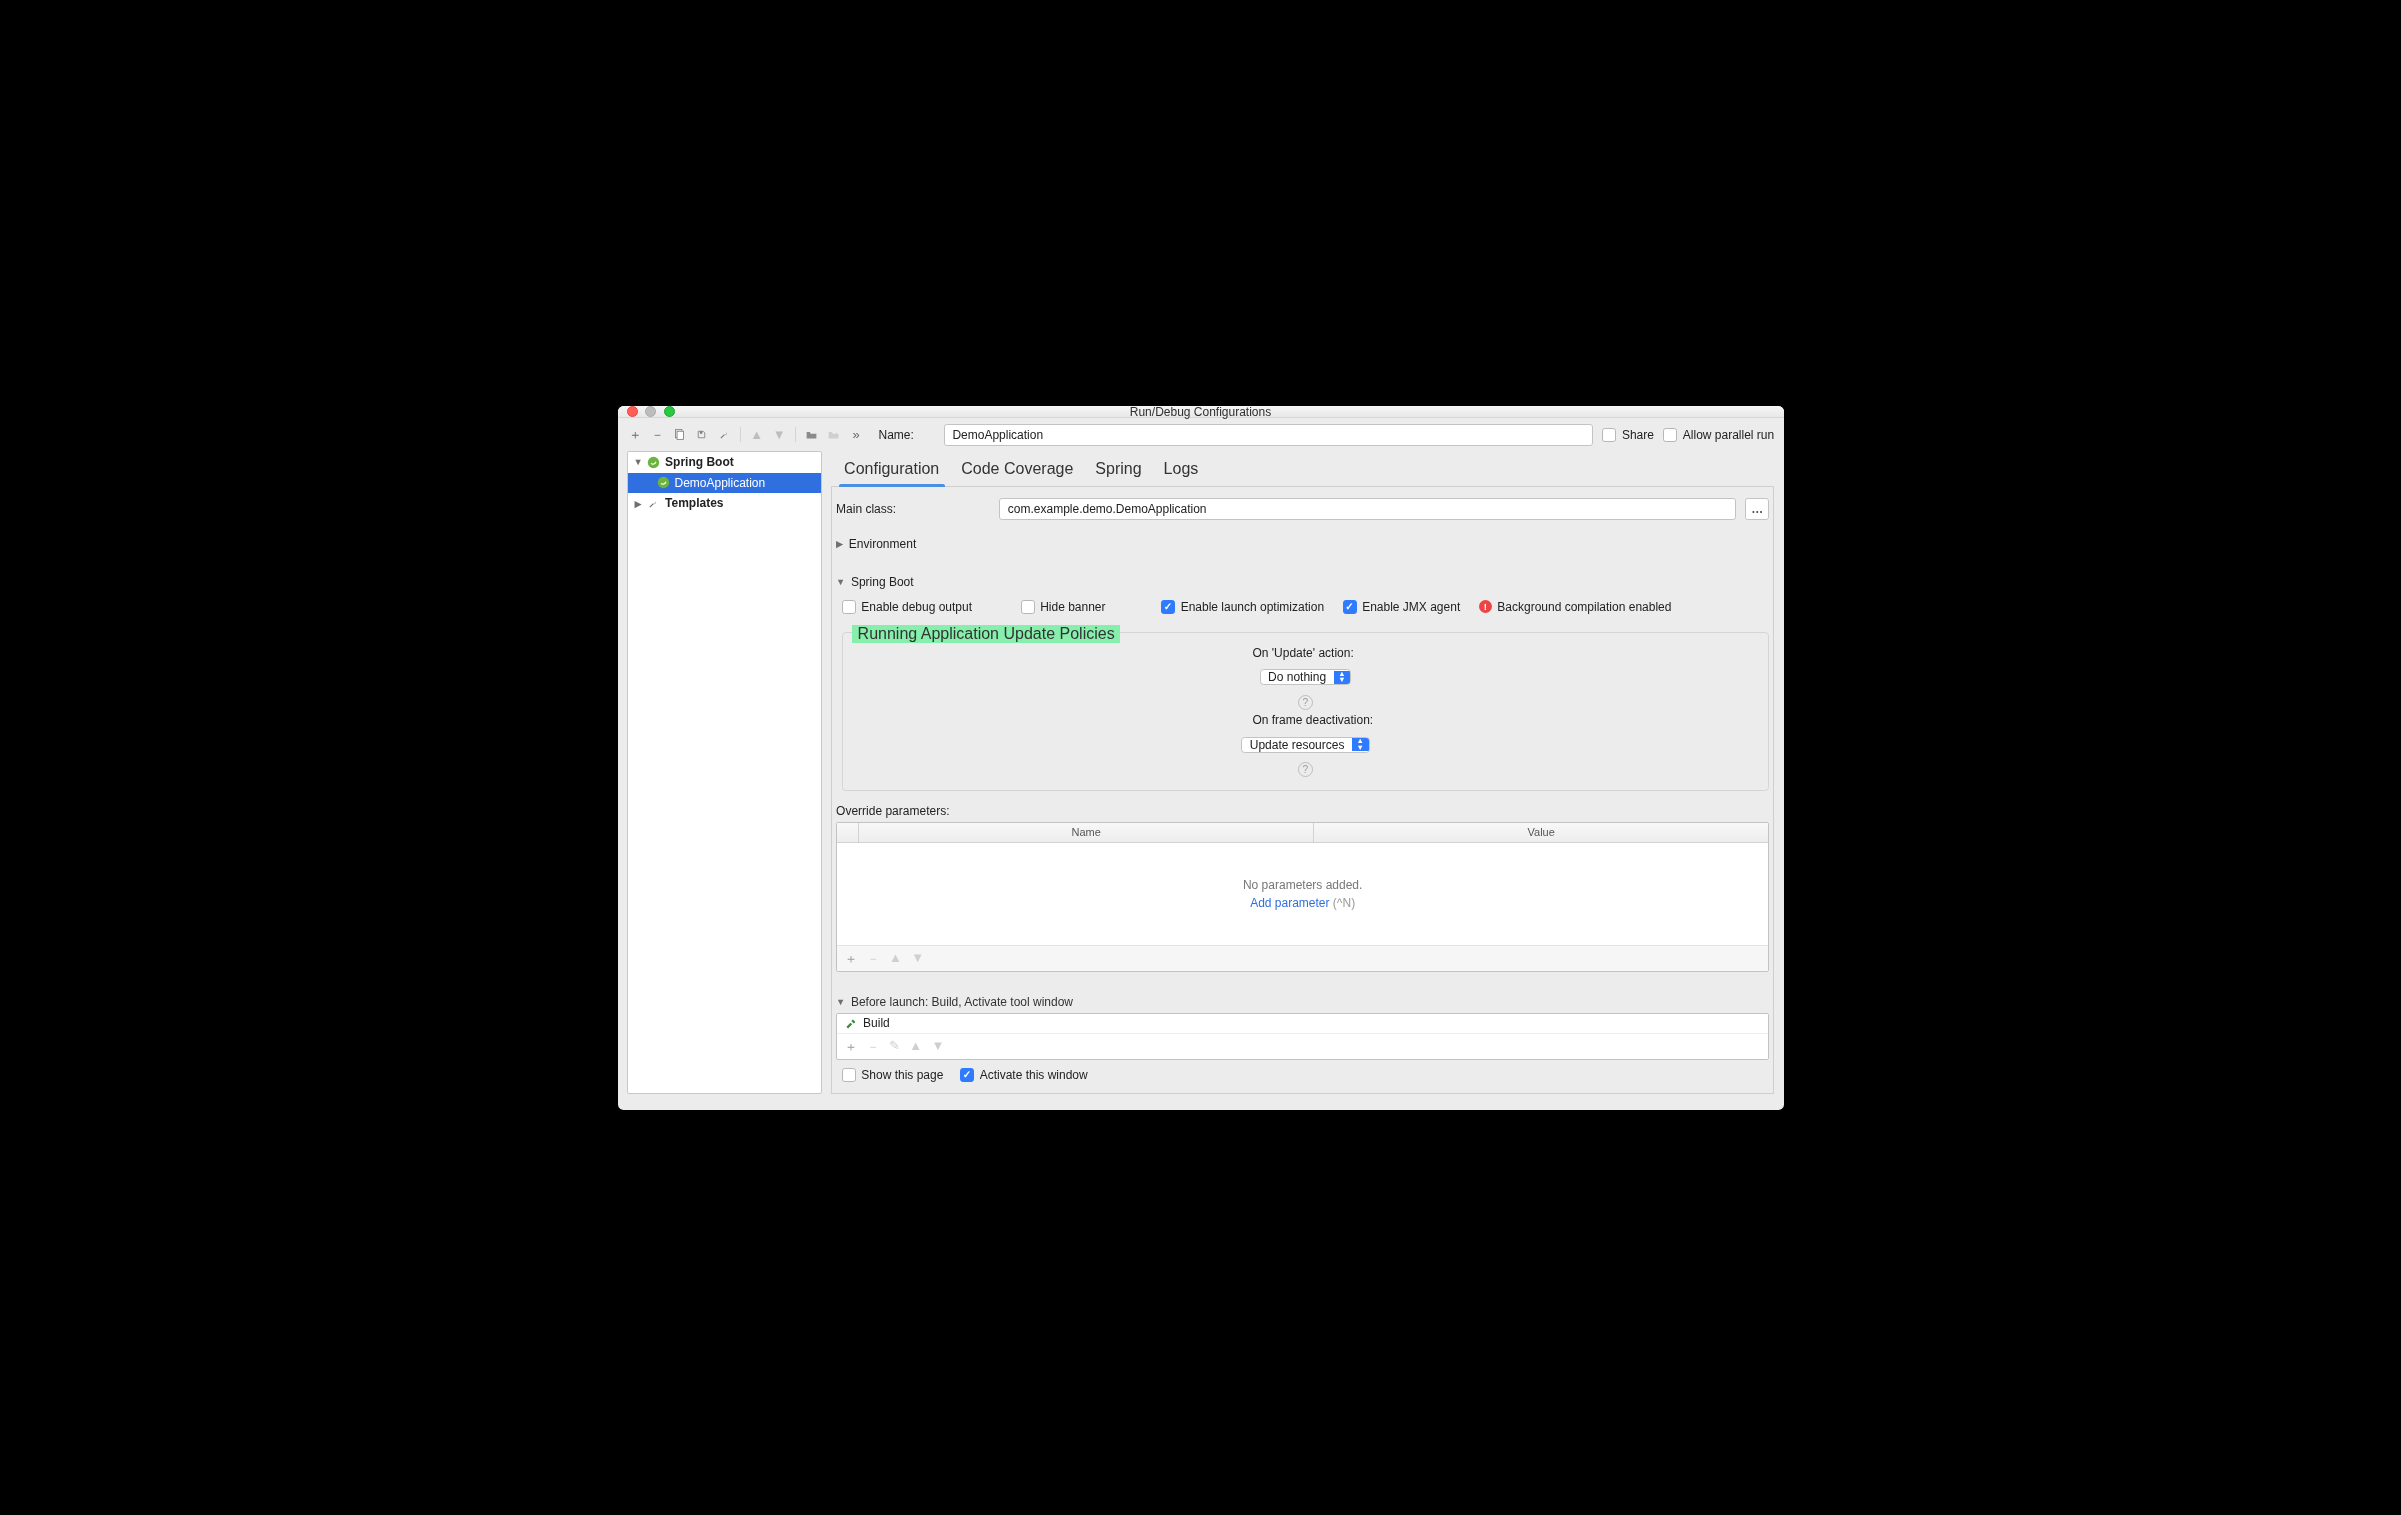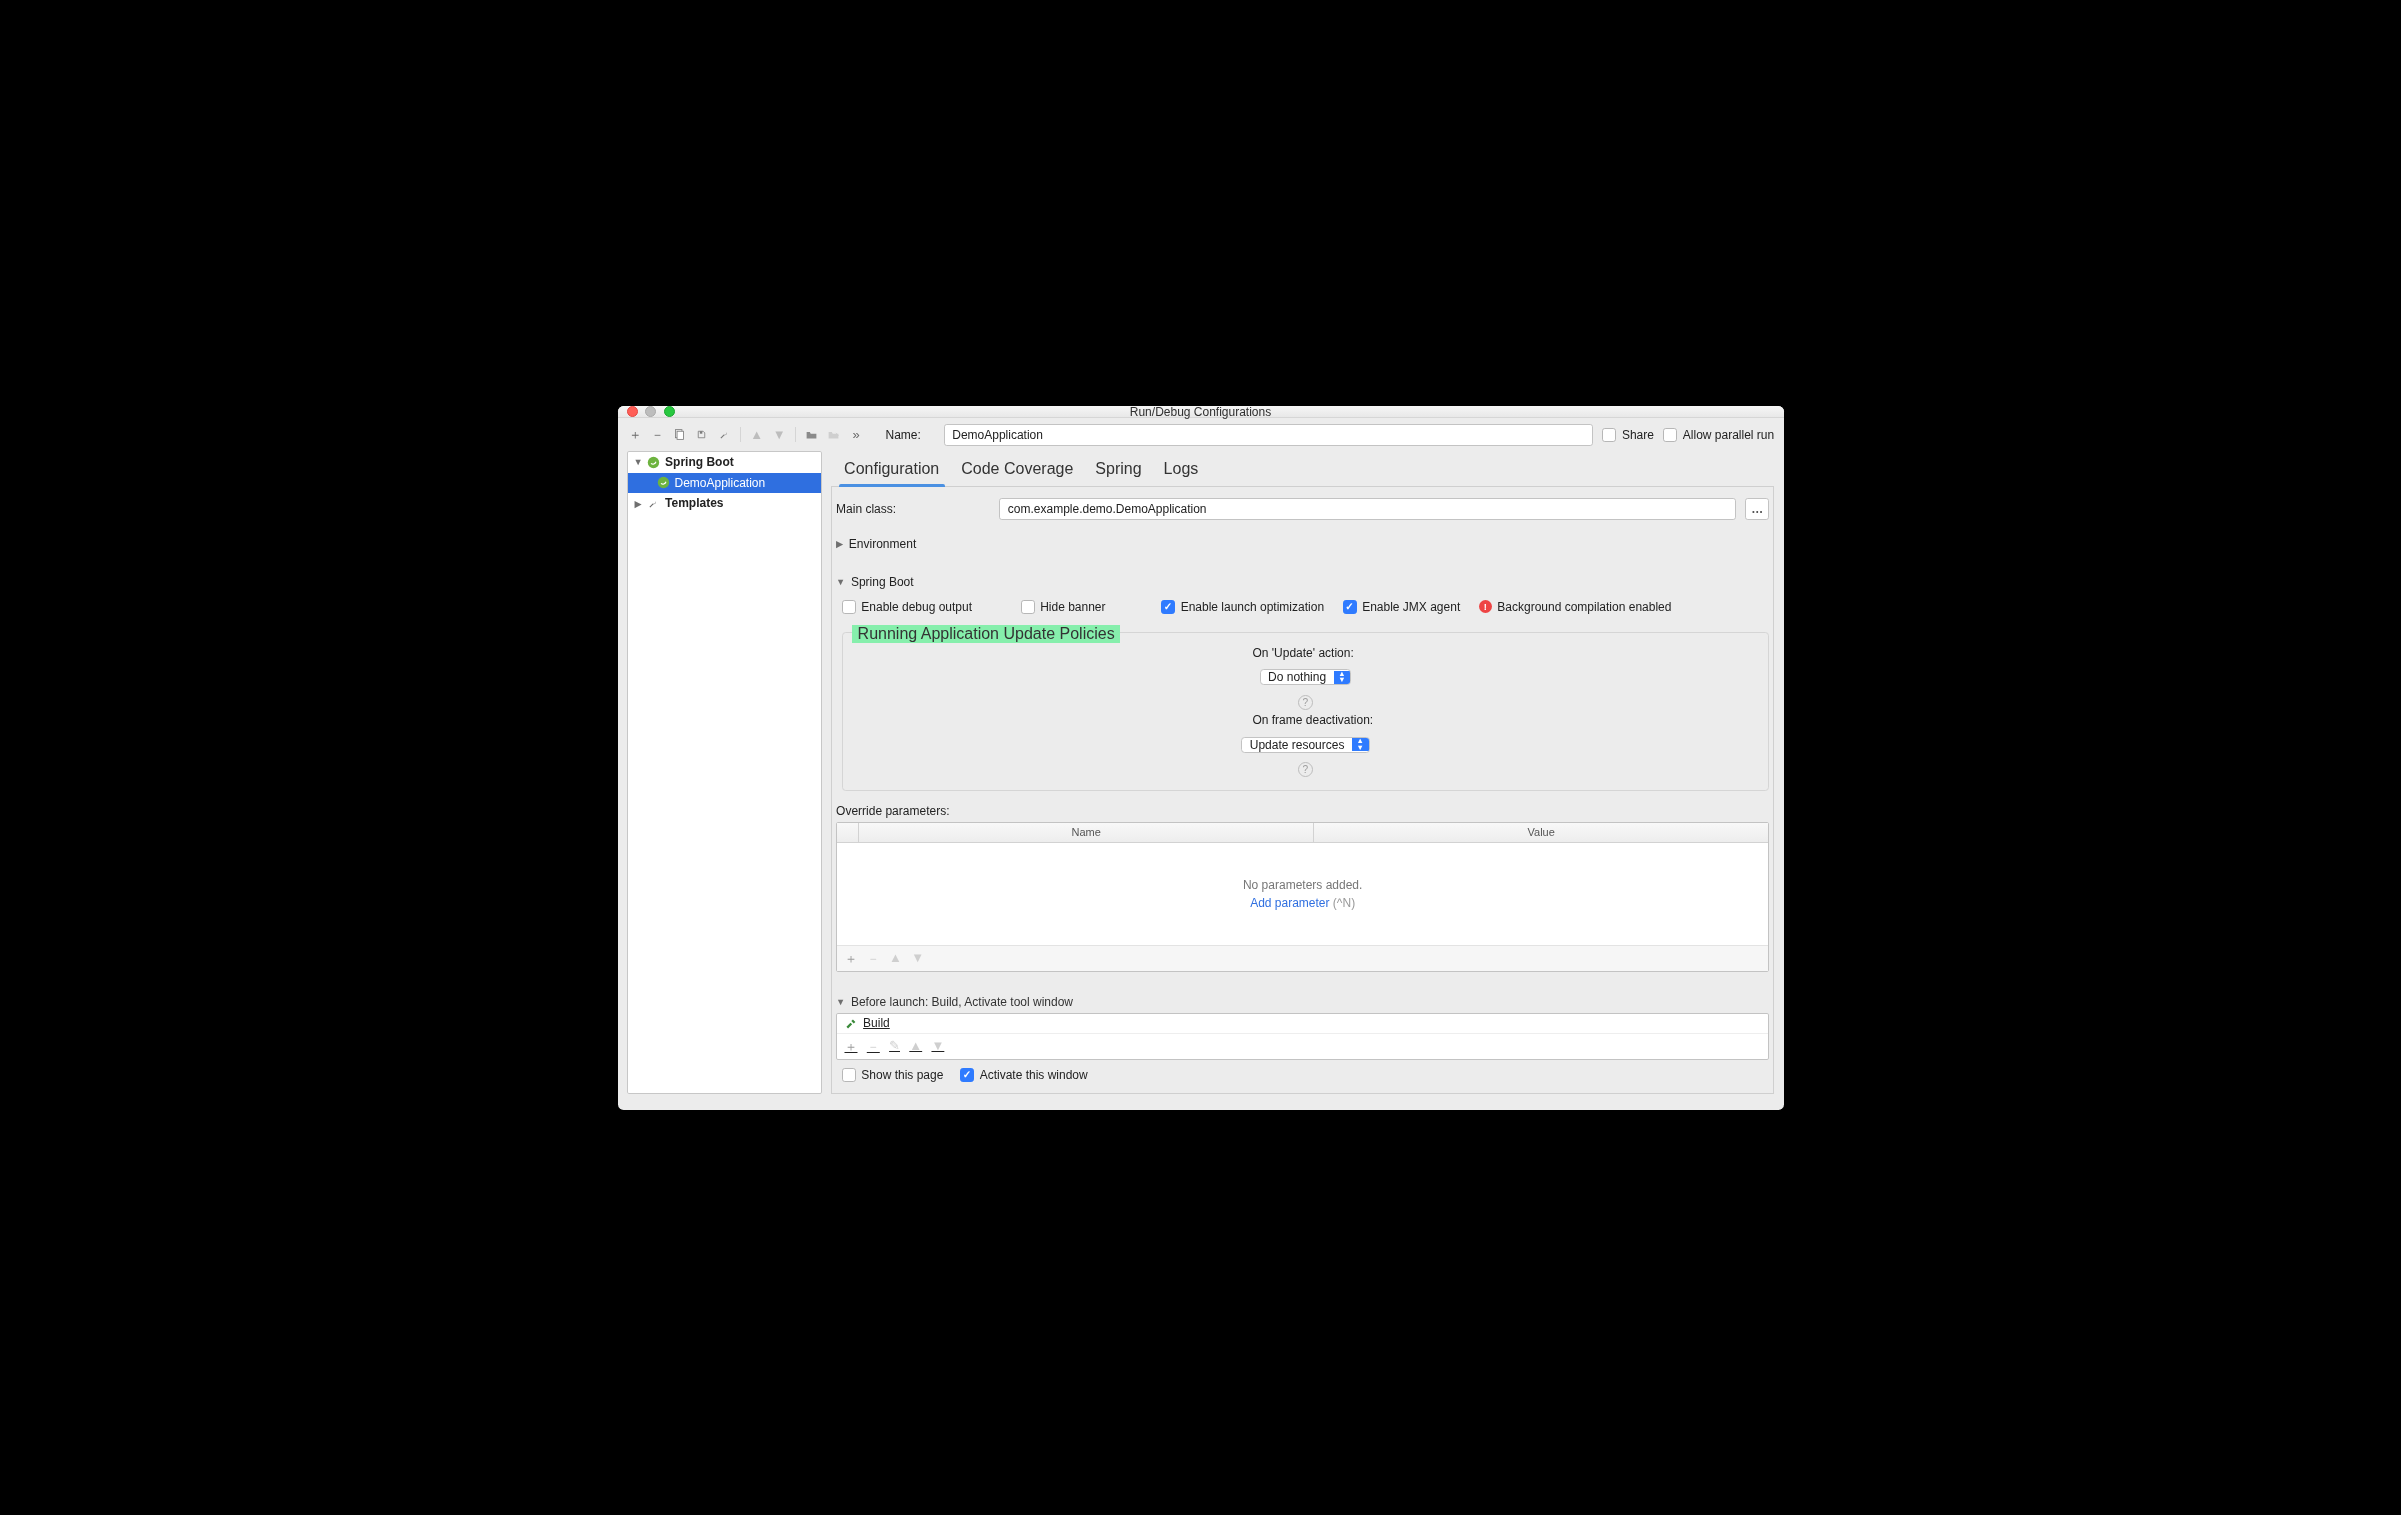--- a/index.html
+++ b/index.html
@@ -21,21 +21,21 @@
   .dot.green { background: #28c840; border: 0.5px solid #1ba62f; }
   .titlebar .title { position: absolute; left: 0; right: 0; text-align: center; font-size: 12px; color: #2f2f2f; }
 
   .body { flex: 1; display: flex; flex-direction: column; }
   .topbar { display: flex; align-items: center; padding: 5.6px 9.3px 5.6px 5.6px; gap: 9.3px; }
   .iconbar { display: flex; align-items: center; gap: 5.6px; padding: 0 3.7px; color: #777; }
   .iconbar .ibtn { width: 16.7px; height: 16.7px; display: flex; align-items: center; justify-content: center; color: #6a6a6a; font-size: 13px; }
   .iconbar .ibtn.disabled { color: #bdbdbd; }
   .iconbar .sep { width: 0.9px; height: 15px; background: #d5d5d5; margin: 0 1.9px; }
 
-  .namefield { flex: 1; display: flex; align-items: center; gap: 23px; margin-left: 8px; }
+  .namefield { flex: 1; display: flex; align-items: center; gap: 3px; margin-left: 1px; justify-content: space-between; }
   .namefield label { font-size: 12px; color: #222; }
   .text-input {
     background: #fff; border: 0.9px solid #c3c3c3; border-radius: 2.8px; height: 22px;
     padding: 1.9px 7.4px; font-size: 12px; color: #222; flex: 1;
   }
   .checkbox { width: 14px; height: 14px; border-radius: 2.8px; border: 0.9px solid #b7b7b7; background: #fff; display: inline-flex; align-items: center; justify-content: center; }
   .checkbox.checked { background: #2f7bff; border-color: #2f7bff; }
   .checkbox.checked::after { content: "✓"; color: #fff; font-size: 10.2px; font-weight: 700; line-height: 1; }
   .chk { display: inline-flex; align-items: center; gap: 5.6px; font-size: 12px; color: #222; }
 
@@ -105,21 +105,21 @@
   .params .pbody { height: 102px; display: flex; flex-direction: column; align-items: center; justify-content: center; gap: 3.7px; color: #777; font-size: 12px; }
   .params .pbody .addlink { color: #2f6fe0; }
   .params .pbody .hint { color: #999; }
   .params .pactions { display: flex; gap: 9.3px; padding: 3.7px 7.4px; border-top: 0.9px solid #e3e3e3; color: #9c9c9c; font-size: 13px; background:#f6f6f6; }
   .params .pactions .pa.disabled { color: #cfcfcf; }
 
   .before {
     margin-top: 15px; font-size: 12px;
   }
   .before .bhead { display: flex; align-items: center; gap: 5.6px; color: #333; }
-  .before .blist { background: #fff; border: 0.9px solid #c3c3c3; border-radius: 1.9px; margin-top: 3.7px; text-decoration: underline; }
+  .before .blist { background: #fff; border: 0.9px solid #c3c3c3; border-radius: 1.9px; margin-top: 3.7px; }
   .before .bitem { display: flex; align-items: center; gap: 5.6px; padding: 2.8px 7.4px; border-bottom: 0.9px solid #eee; }
   .hammer-icon svg { width: 13px; height: 13px; }
   .before .bactions { display: flex; gap: 9.3px; padding: 3.7px 7.4px; color: #9c9c9c; font-size: 13px; }
   .before .bactions .pa.disabled { color: #cfcfcf; }
   .before .bottomchecks { display: flex; gap: 16.7px; padding: 7.4px 5.6px 0 5.6px; }
 
   .footer {
     display: flex; align-items: center; justify-content: space-between; padding: 7.4px 11px 9.3px 11px;
   }
   .footer .left .qmark {

